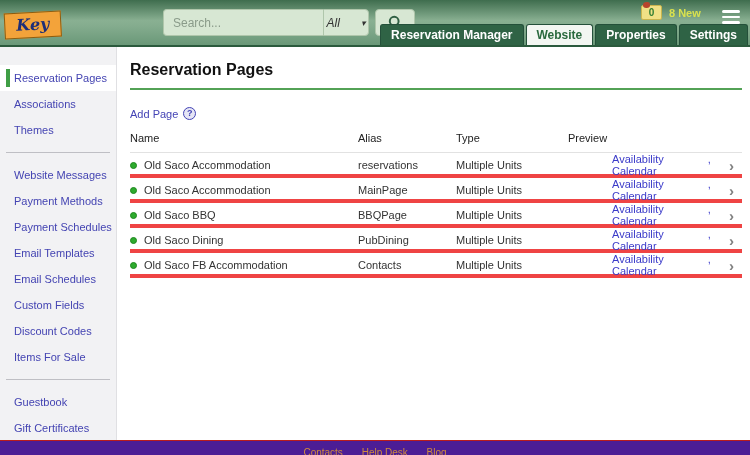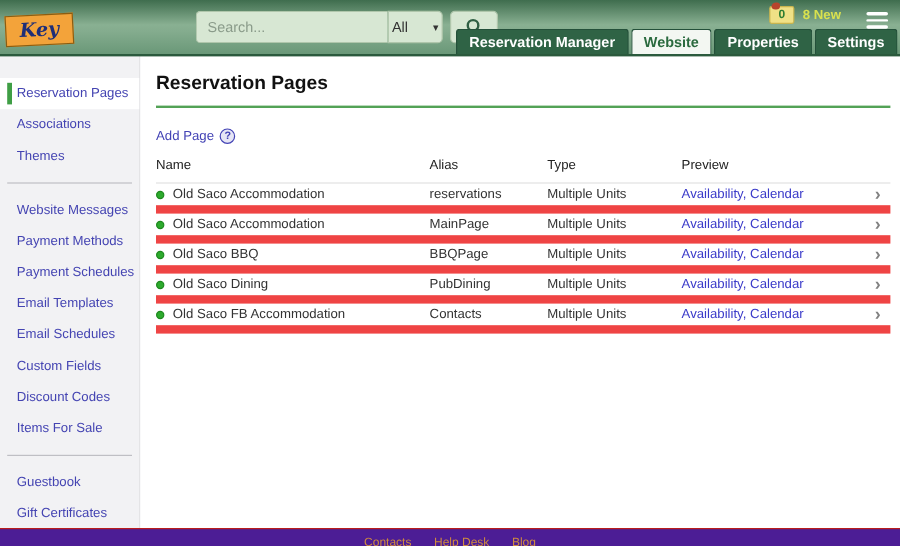--- a/index.html
+++ b/index.html
@@ -18,21 +18,21 @@
   .logo-key { background:#f3a33a; color:#1e2e78; font-family:"DejaVu Serif", serif; font-style:italic;
               font-weight:bold; font-size:16px; padding:2px 11px 3px; margin-left:-6px;
               border:1px solid #8a5d12; transform:rotate(-3deg) translateY(6px); }
   .searchbar { position:absolute; left:163px; top:9px; display:flex; height:27px; }
   .search-input { width:160px; height:27px; background:#d7e7d3; border:1px solid #afc6ab; border-right:none;
                   border-radius:4px 0 0 4px; padding:0 9px; font-size:12px; color:#444; outline:none;
                   font-family:"Liberation Sans", sans-serif; }
   .search-input::placeholder { color:#8a9b8a; }
   .filter-btn { height:27px; width:46px; background:#d7e7d3; border:1px solid #afc6ab; border-radius:0 4px 4px 0;
                 font-size:12px; color:#333; cursor:pointer; display:flex; align-items:center; justify-content:center; gap:21px;
-                font-family:"Liberation Sans", sans-serif; }
+                font-family:"Liberation Sans", sans-serif;font-style:italic; }
   .filter-btn .caret { font-size:9px; color:#333; }
   .mag-btn { height:27px; width:40px; margin-left:6px; background:#d7e7d3; border:1px solid #afc6ab;
              border-radius:4px; cursor:pointer; display:flex; align-items:center; justify-content:center; }
   .notif { position:absolute; left:641px; top:5px; display:flex; align-items:center; gap:7px; cursor:pointer; }
   .note-icon { position:relative; width:21px; height:15px; background:#f0e186; border:1px solid #c9b54e;
                border-radius:2px; display:flex; align-items:center; justify-content:center; }
   .note-bird { position:absolute; top:-4px; left:1px; width:7px; height:6px; background:#b8442c; border-radius:60% 40% 50% 50%; }
   .note-count { color:#2e7d32; font-weight:bold; font-size:10px; line-height:1; }
   .new-label { color:#d9e14e; font-weight:bold; font-size:11px; }
   .hamburger { position:absolute; left:722px; top:10px; width:18px; cursor:pointer; }
@@ -56,23 +56,23 @@
   .page-title { font-size:16px; font-weight:bold; color:#111; margin-bottom:9px; }
   .green-rule { border:none; border-top:2px solid #53a256; margin-right:2px; }
   .add-row { margin-top:17px; font-size:11px; display:flex; align-items:center; gap:5px; }
   .add-link { color:#4343b5; text-decoration:none; cursor:pointer;text-align:center; }
   .help-icon { display:inline-block; width:13px; height:13px; border:1px solid #4343b5; color:#4343b5;
                border-radius:50%; font-size:9px; line-height:11px; text-align:center; font-weight:bold;
                background:#e6e6f5; cursor:pointer; }
   .thead { display:grid; grid-template-columns:228px 98px 112px 1fr 26px; font-size:11px; color:#222;
            padding:12px 0 8px 0; border-bottom:1px solid #e2e2e2; margin-right:2px; }
   .trow { display:grid; grid-template-columns:14px 214px 98px 112px 1fr 26px; align-items:center; height:25px;
-          border-bottom:7px solid #ef4444; font-size:11px; color:#333; margin-right:2px; cursor:pointer; }
+          border-bottom:4px solid #ef4444; font-size:11px; color:#333; margin-right:2px; cursor:pointer; }
   .dot { width:7px; height:7px; border-radius:50%; background:#2daa2d; border:1px solid #1d871d; }
-  .cell-link { color:#3a3ac9; text-decoration:none; cursor:pointer; }
+  .cell-link { color:#3a3ac9; text-decoration:none; cursor:pointer;margin-left:44px; }
   .chev { color:#808080; font-size:15px; font-weight:bold; text-align:right; padding-right:8px; line-height:1; }
 
   
   .footer { position:absolute; left:0; bottom:0; width:750px; height:15px; background:#4c1d95;
             border-top:1px solid #b91c1c; overflow:hidden; text-align:center; }
   .footer-inner { margin-top:6px; font-size:10px; }
   .footer-link { color:#cf8a3e; text-decoration:none; margin:0 8px; cursor:pointer; }
 </style>
 </head>
 <body>

